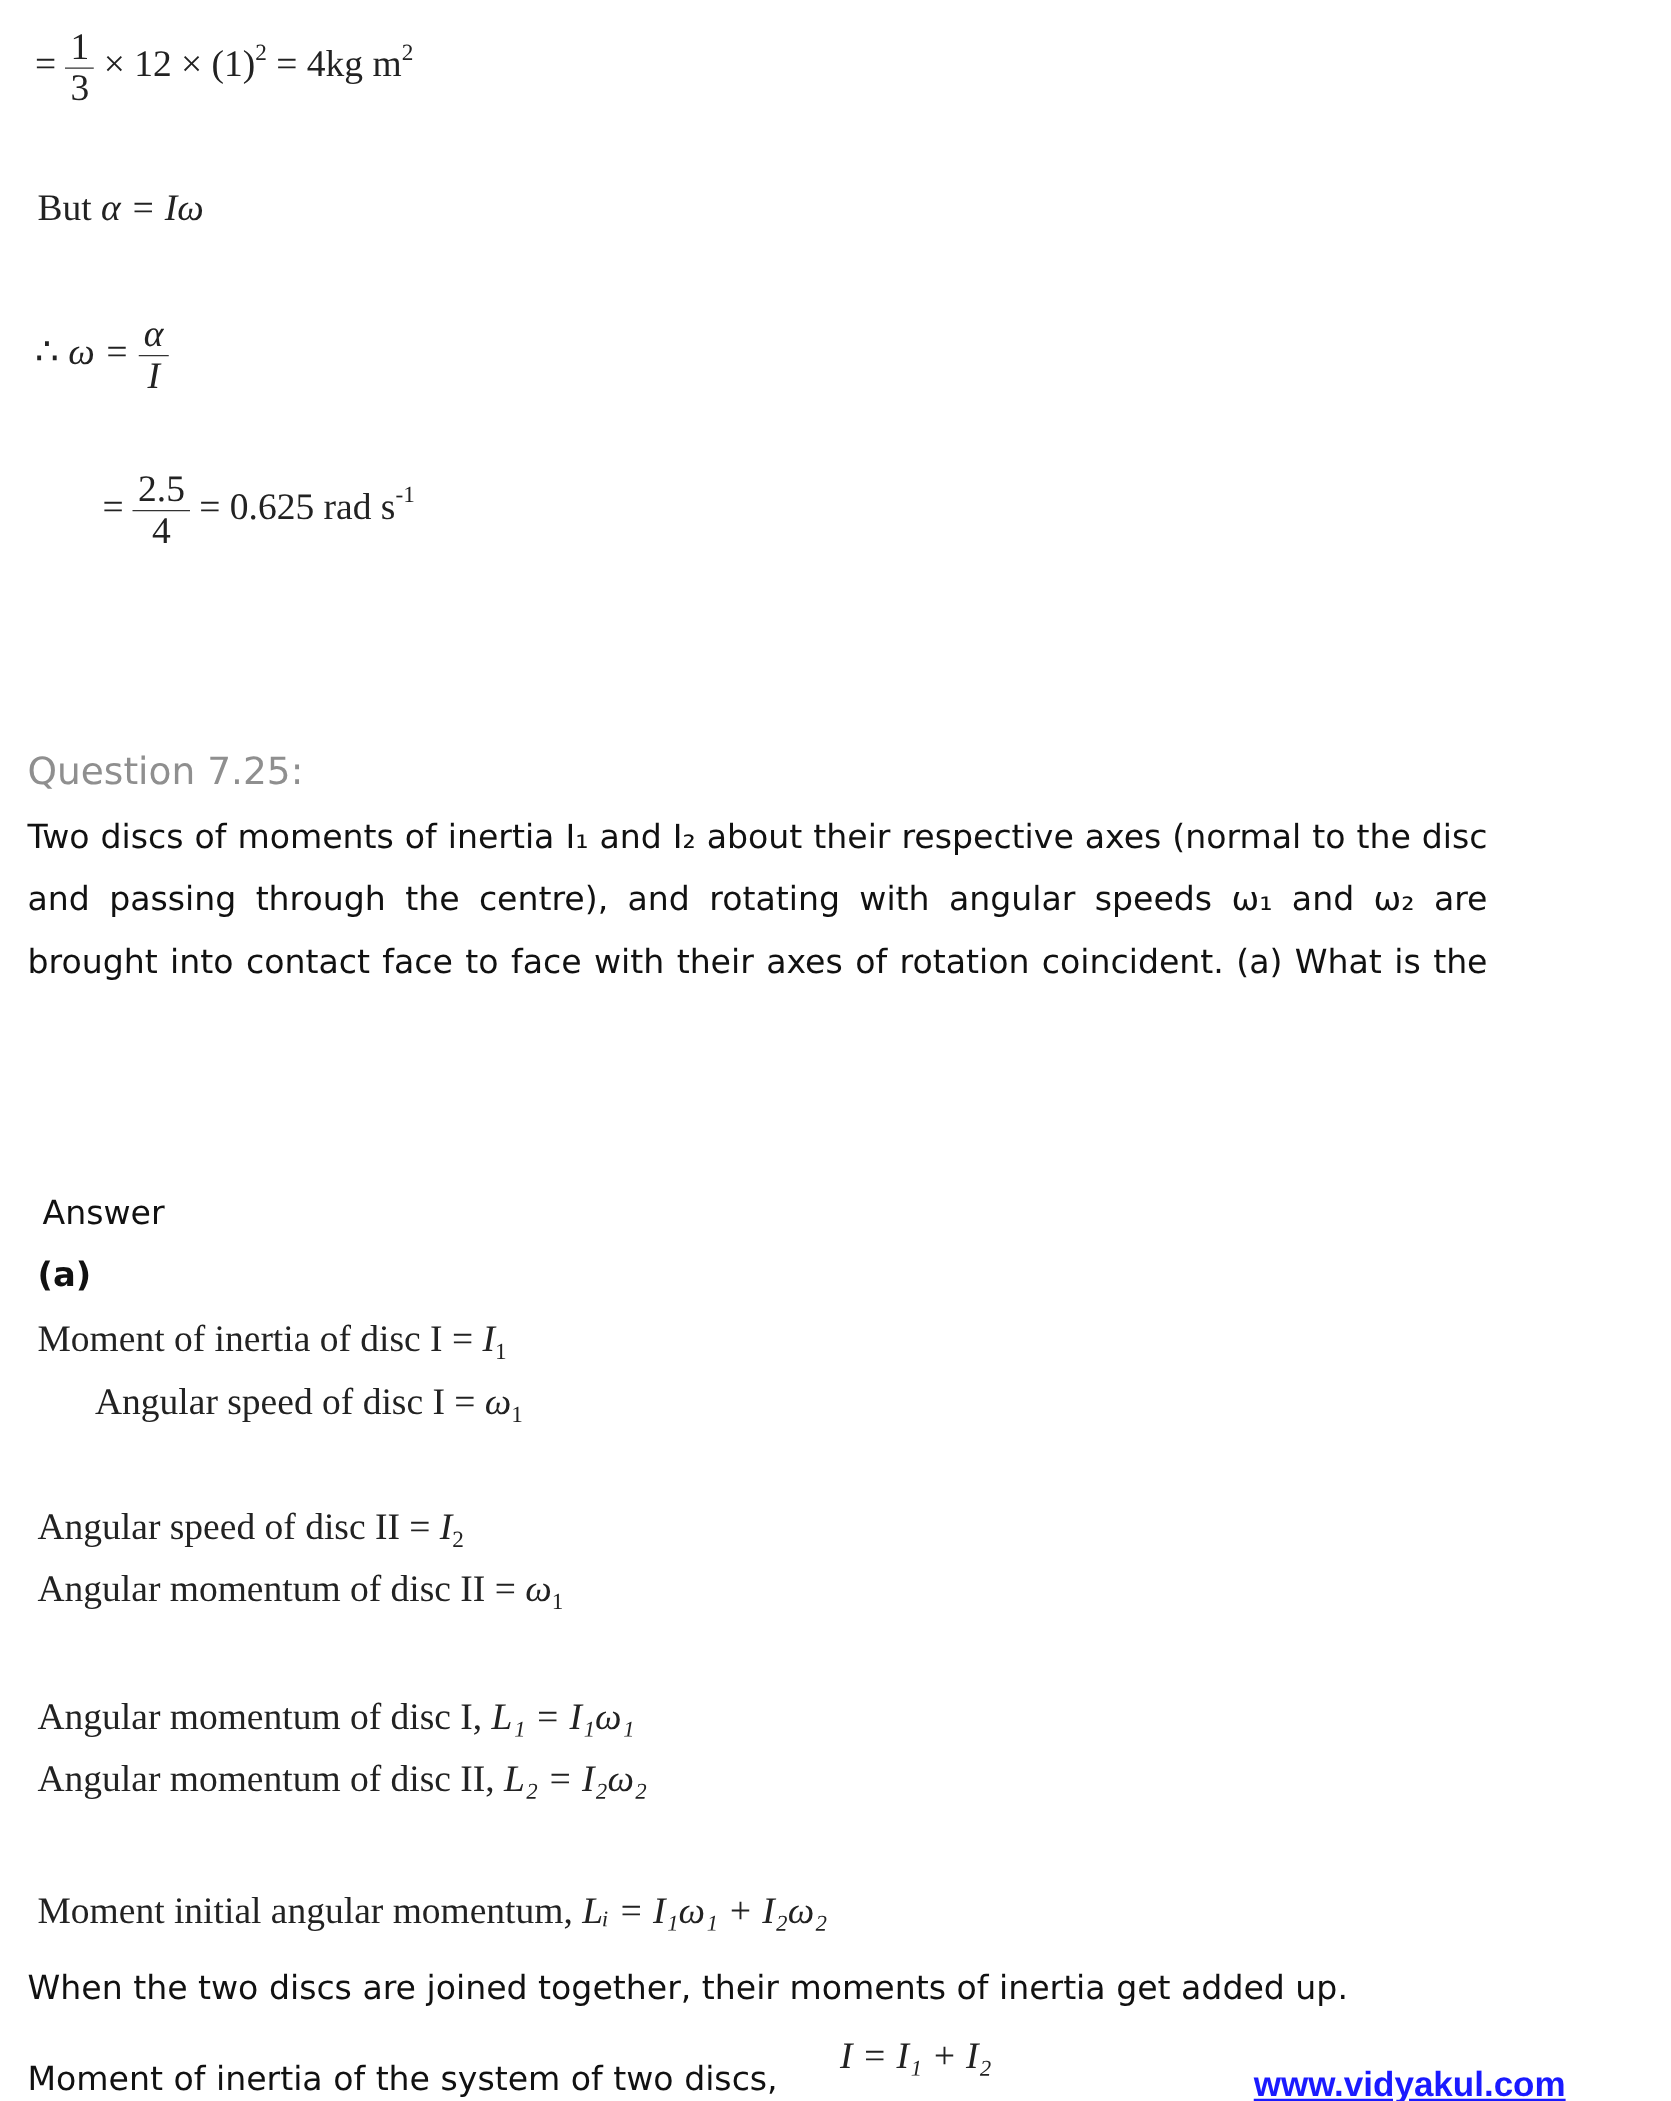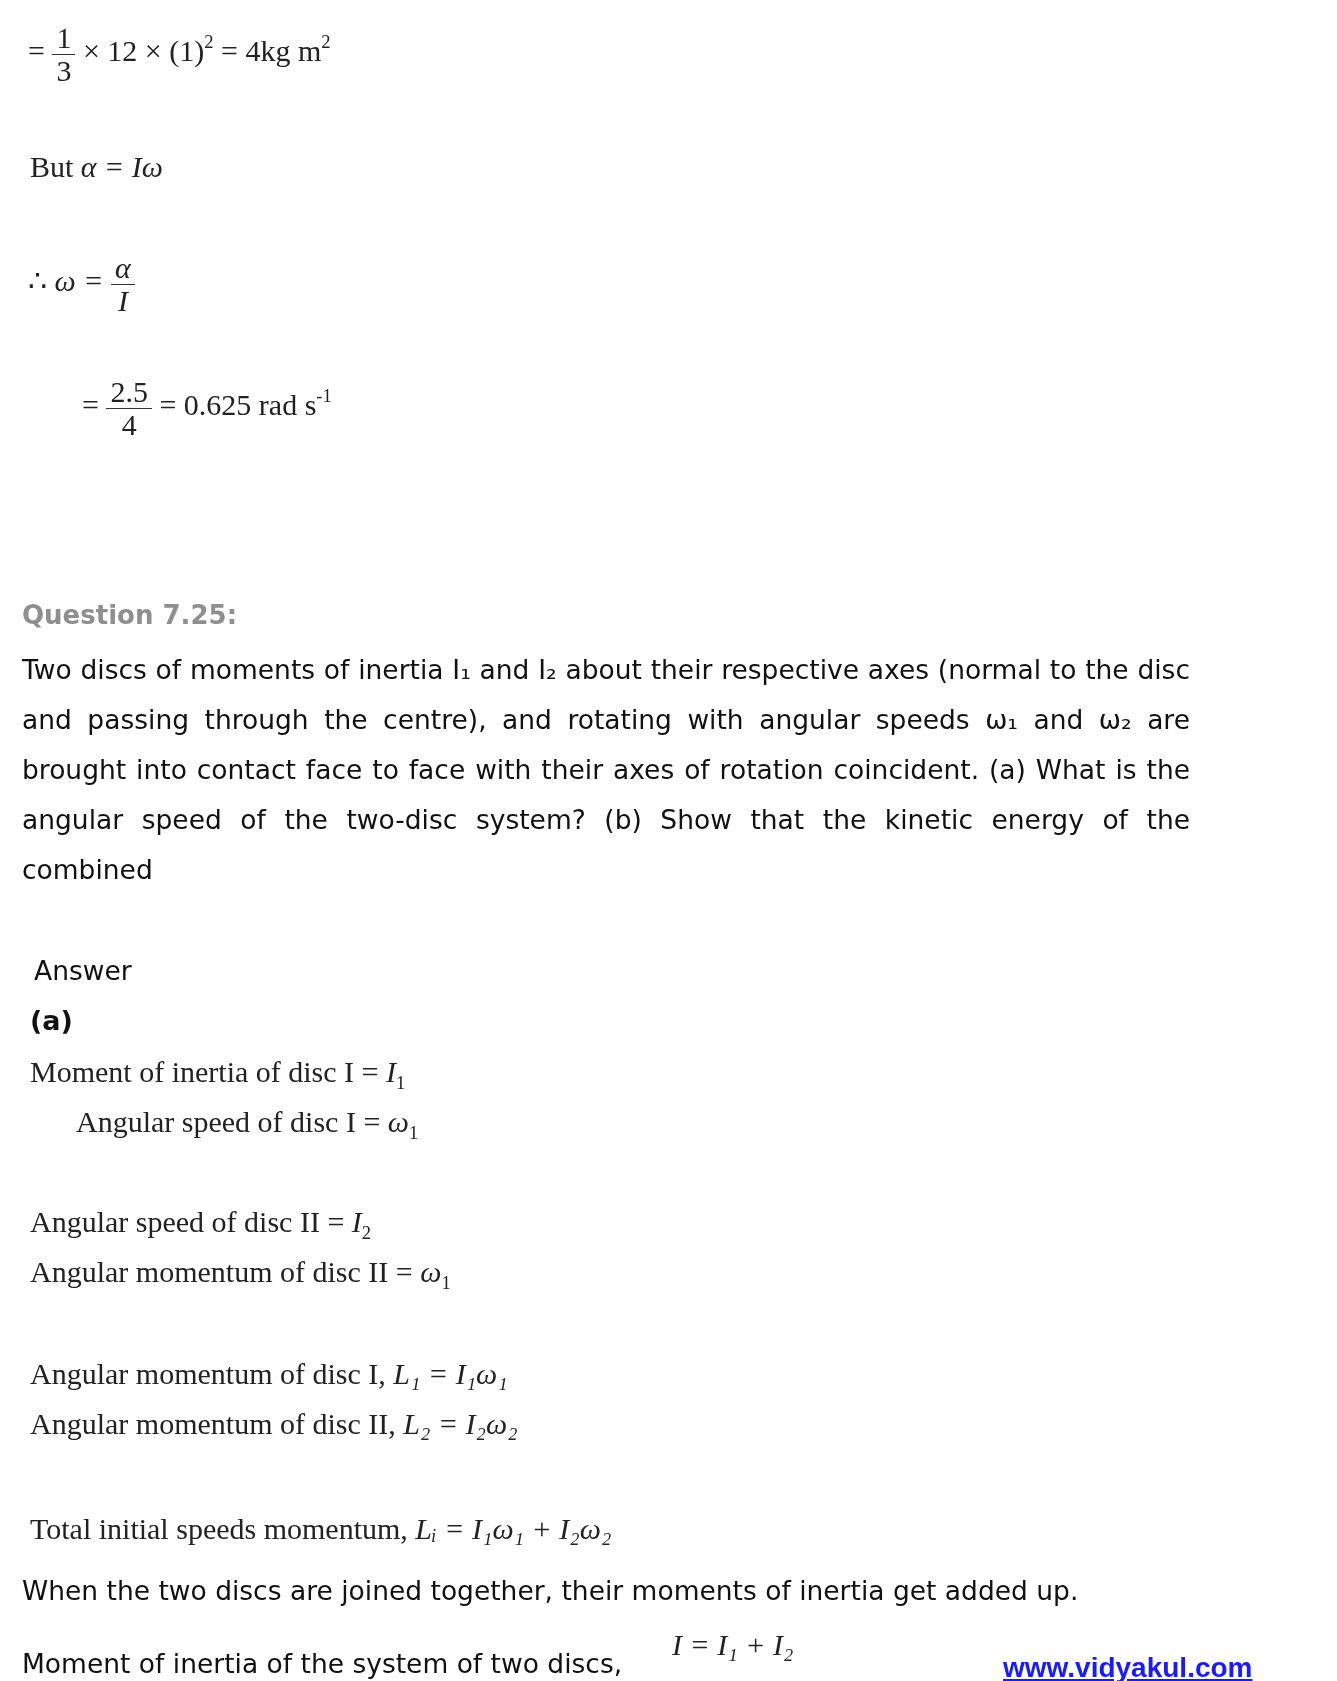--- a/index.html
+++ b/index.html
@@ -10,21 +10,21 @@
   .it { font-style: italic; }
   .sub { font-size: 0.62em; vertical-align: -0.35em; }
   .sup { font-size: 0.62em; vertical-align: 0.7em; }
   .frac { display: inline-block; vertical-align: middle; text-align: center; line-height: 1.05; }
   .frac .num { display: block; border-bottom: 1.6px solid #333; padding: 0 4px; }
   .frac .den { display: block; padding: 0 4px; }
   .eq { font-size: 30px; }
   .para { font-size: 26.5px; line-height: 50px; text-align: justify; text-align-last: left; white-space: normal; }
   .para .line { display: block; text-align: justify; text-align-last: justify; height: 50px; }
   .para .line.last { text-align-last: left; }
-  .qtitle { font-family: "DejaVu Sans", sans-serif; font-weight: bold; color: #8f8f8f; font-size: 26px; }
+  .qtitle { font-family: "DejaVu Sans", sans-serif; font-weight: normal; color: #8f8f8f; font-size: 30px; }
   .answer-label { font-size: 26.5px; }
   .parta { font-weight: bold; font-size: 27px; }
   .link { color: #1a1aff; text-decoration: underline; font-family: "Liberation Sans", sans-serif; font-weight: bold; font-size: 28px; margin-top: 24px; }
 </style>
 </head>
 <body>
 
 <div class="abs serif eq" style="left:28px; top:22px;">
   <span>=</span>
   <span class="frac">
@@ -58,21 +58,20 @@
   </span>
   <span>= 0.625 rad s</span><span class="sup">-1</span>
 </div>
 
 <div class="abs qtitle" style="left:22px; top:600px;">Question 7.25:</div>
 
 <div class="abs sans para" style="left:22px; top:645px; width:1168px;">
   <span class="line">Two discs of moments of inertia I₁ and I₂ about their respective axes (normal to the disc</span>
   <span class="line">and passing through the centre), and rotating with angular speeds ω₁ and ω₂ are</span>
   <span class="line">brought into contact face to face with their axes of rotation coincident. (a) What is the</span>
-  <span class="line">angular speed of the two-disc system? (b) Show that the kinetic energy of the combined</span>
 </div>
 
 <div class="abs sans answer-label" style="left:34px; top:955px;">Answer</div>
 
 <div class="abs sans parta" style="left:30px; top:1005px;">(a)</div>
 
 <div class="abs serif eq" style="left:30px; top:1055px;">
   <span>Moment of inertia of disc I = </span><span class="it">I</span><span class="sub">1</span>
 </div>
 <div class="abs serif eq" style="left:30px; top:1105px;margin-left:46px;">
@@ -84,21 +83,21 @@
 <div class="abs serif eq" style="left:30px; top:1255px;">
   <span>Angular momentum of disc II = </span><span class="it">ω</span><span class="sub">1</span>
 </div>
 <div class="abs serif eq" style="left:30px; top:1357px;">
   <span>Angular momentum of disc I,  </span><span class="it">L₁ = I₁ω₁</span>
 </div>
 <div class="abs serif eq" style="left:30px; top:1407px;">
   <span>Angular momentum of disc II,  </span><span class="it">L₂ = I₂ω₂</span>
 </div>
 <div class="abs serif eq" style="left:30px; top:1512px;">
-  <span>Total initial speeds momentum,  </span><span class="it">Lᵢ = I₁ω₁ + I₂ω₂</span>
+  <span>Moment initial angular momentum,  </span><span class="it">Lᵢ = I₁ω₁ + I₂ω₂</span>
 </div>
 
 <div class="abs sans" style="left:22px; top:1575px; font-size:26.5px;">When the two discs are joined together, their moments of inertia get added up.</div>
 
 <div class="abs sans" style="left:22px; top:1648px; font-size:26.5px;">Moment of inertia of the system of two discs,</div>
 <div class="abs serif it" style="left:672px; top:1628px; font-size:30px;">I = I₁ + I₂</div>
 
 <a class="abs link" style="left:1003px; top:1628px;">www.vidyakul.com</a>
 
 </body></html>

